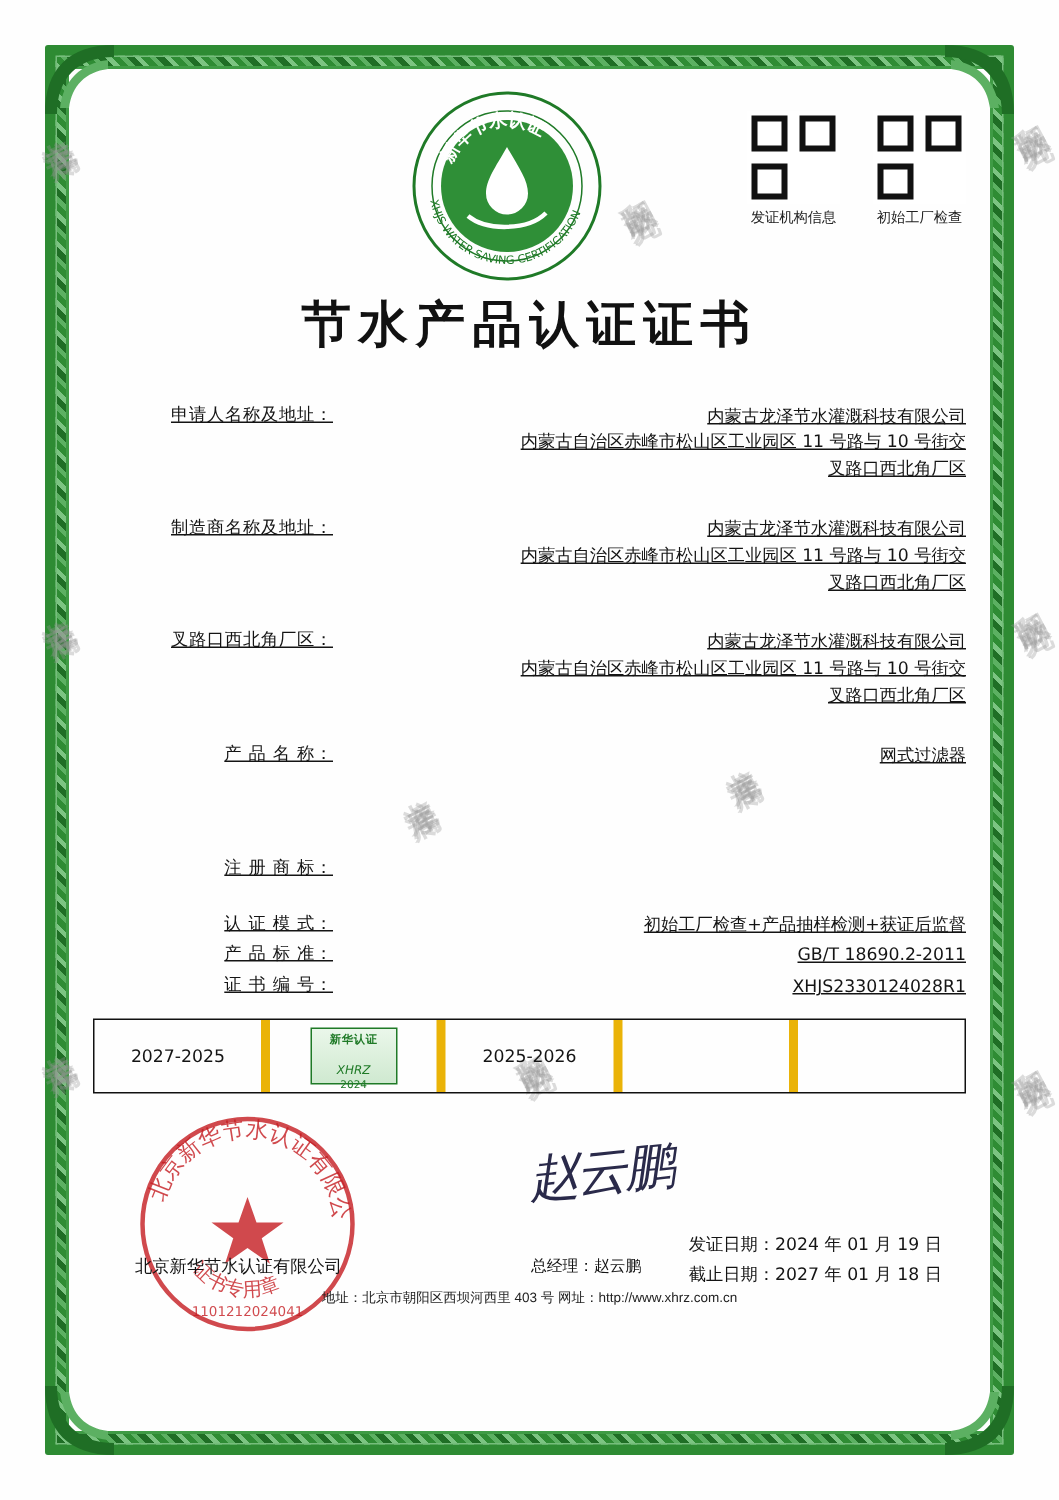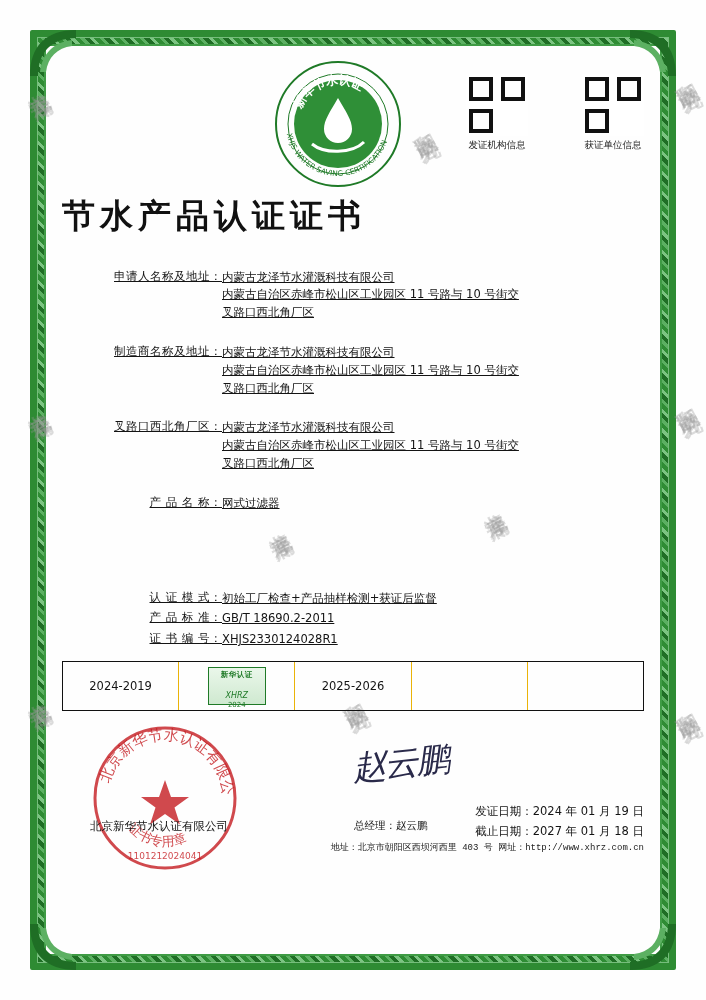--- a/index.html
+++ b/index.html
@@ -81,21 +81,21 @@
   .top-row {
     position: relative;
     height: 120px;
   }
   .qr-wrap {
     position: absolute;
     right: 0; top: 16px;
     display: flex;
     gap: 22px;
   }
-  .qr-box { text-align: center; margin-left: 32px; }
+  .qr-box { text-align: center; }
   .qr {
     width: 60px; height: 60px;
     background-color: #fff;
     background-image:
       repeating-linear-gradient(0deg, #111 0 3px, transparent 3px 6px),
       repeating-linear-gradient(90deg, #111 0 3px, transparent 3px 6px);
     background-blend-mode: screen;
     border: 1px solid #fff;
     position: relative;
     overflow: hidden;
@@ -124,21 +124,21 @@
   }
 
   
   .emblem {
     position: absolute;
     left: 210px; top: 0;
     width: 132px; height: 132px;
   }
 
   .cert-title {
-    text-align: left;
+    text-align: center;
     font-size: 33px;
     font-weight: bold;
     letter-spacing: 5px;
     color: #111;
     margin-top: 16px;
     font-family: "DejaVu Sans", sans-serif;
   }
 
   table.fields {
     width: 100%;
@@ -152,21 +152,21 @@
     padding: 1.5px 0;
     text-decoration: underline;
   }
   td.lbl {
     width: 160px;
     text-align: right;
     padding-right: 12px;
     white-space: nowrap;
     letter-spacing: 0.5px;
   }
-  td.val { text-align: left; line-height: 1.55; }
+  td.val { text-align: right; line-height: 1.55; }
   .val-line { display: block; }
 
   .gap-row td { height: 16px; }
   .big-gap td { height: 52px; }
 
   .note {
     font-size: 11.5px;
     line-height: 1.7;
     margin-top: 10px;
     font-family: "DejaVu Sans", sans-serif;
@@ -175,21 +175,21 @@
 
   
   .years {
     display: flex;
     margin-top: 10px;
     border: 1px solid #111;
     height: 48px;
   }
   .ybox {
     flex: 1;
-    border-right: 1px solid #eab308;
+    border-right: 6px solid #eab308;
     display: flex;
     align-items: center;
     justify-content: center;
     font-size: 11.5px;
     font-family: "DejaVu Sans", sans-serif;
     position: relative;
   }
   .ybox:last-child { border-right: none; }
   .ybox.sticker { padding: 0; }
   .sticker-art {
@@ -240,33 +240,33 @@
     transform: rotate(-6deg);
   }
   .sig-label {
     position: absolute;
     left: 292px; top: 96px;
     font-size: 10.5px;
     font-family: "DejaVu Sans", sans-serif;
   }
   .dates {
     position: absolute;
-    right: 0; top: 78px;
+    right: 16px; top: 78px;
     font-size: 11.5px;
     line-height: 1.75;
     text-align: left;
     font-family: "DejaVu Sans", sans-serif;
   }
   .addr-line {
     position: absolute;
     left: 0; right: 0; bottom: 4px;
-    text-align: right;
+    text-align: center;
     font-size: 9px;
     color: #222;
-    font-family: Liberation Mono, monospace;
+    font-family: Liberation Sans, sans-serif;
   }
 </style>
 </head>
 <body>
 
 <div class="page">
 
   <div class="border-tex"></div>
   <div class="border-outer"></div>
   <div class="border-mid"></div>
@@ -326,21 +326,21 @@
         <div class="qr-box">
           <div class="qr">
               <div class="qr-inner"></div>
             </div>
           <div class="qr-label">发证机构信息</div>
         </div>
         <div class="qr-box">
           <div class="qr">
               <div class="qr-inner"></div>
             </div>
-          <div class="qr-label">获证单位信息</div>
+          <div class="qr-label">初始工厂检查</div>
         </div>
       </div>
     </div>
 
     <div class="cert-title">节水产品认证证书</div>
 
     <table class="fields">
       <tbody>
         <tr>
           <td class="lbl">申请人名称及地址：</td>
@@ -381,20 +381,26 @@
         <tr>
           <td class="lbl">产 品 名 称：</td>
           <td class="val">
             <span class="val-line">网式过滤器</span>
           </td>
         </tr>
         <tr class="big-gap">
             <td></td>
             <td></td>
           </tr>
+        <tr>
+          <td class="lbl">注 册 商 标：</td>
+          <td class="val">
+            <span class="val-line"></span>
+          </td>
+        </tr>
         <tr class="gap-row">
             <td></td>
             <td></td>
           </tr>
         <tr>
           <td class="lbl">认 证 模 式：</td>
           <td class="val">
             <span class="val-line">初始工厂检查+产品抽样检测+获证后监督</span>
           </td>
         </tr>
@@ -409,21 +415,21 @@
           <td class="val">
             <span class="val-line">XHJS2330124028R1</span>
           </td>
         </tr>
       </tbody>
     </table>
 
 
     <div class="years">
       <div class="ybox">
-        <span>2024-2019</span>
+        <span>2027-2025</span>
       </div>
       <div class="ybox sticker">
         <div class="sticker-art">
           <b>新华认证</b>
           <i>XHRZ</i>
           <span>2024</span>
         </div>
       </div>
       <div class="ybox">
         <span>2025-2026</span>

